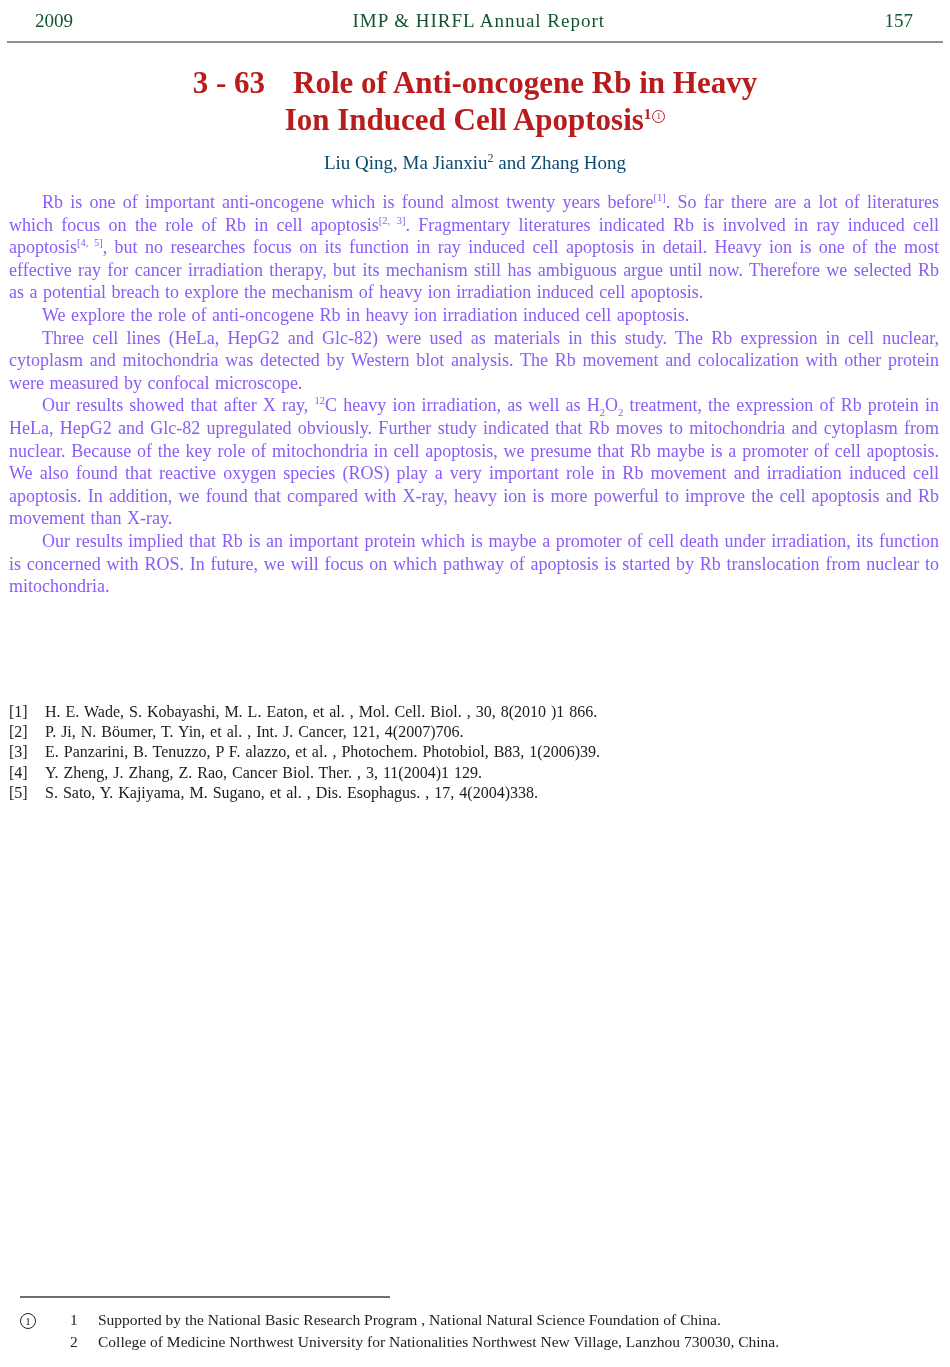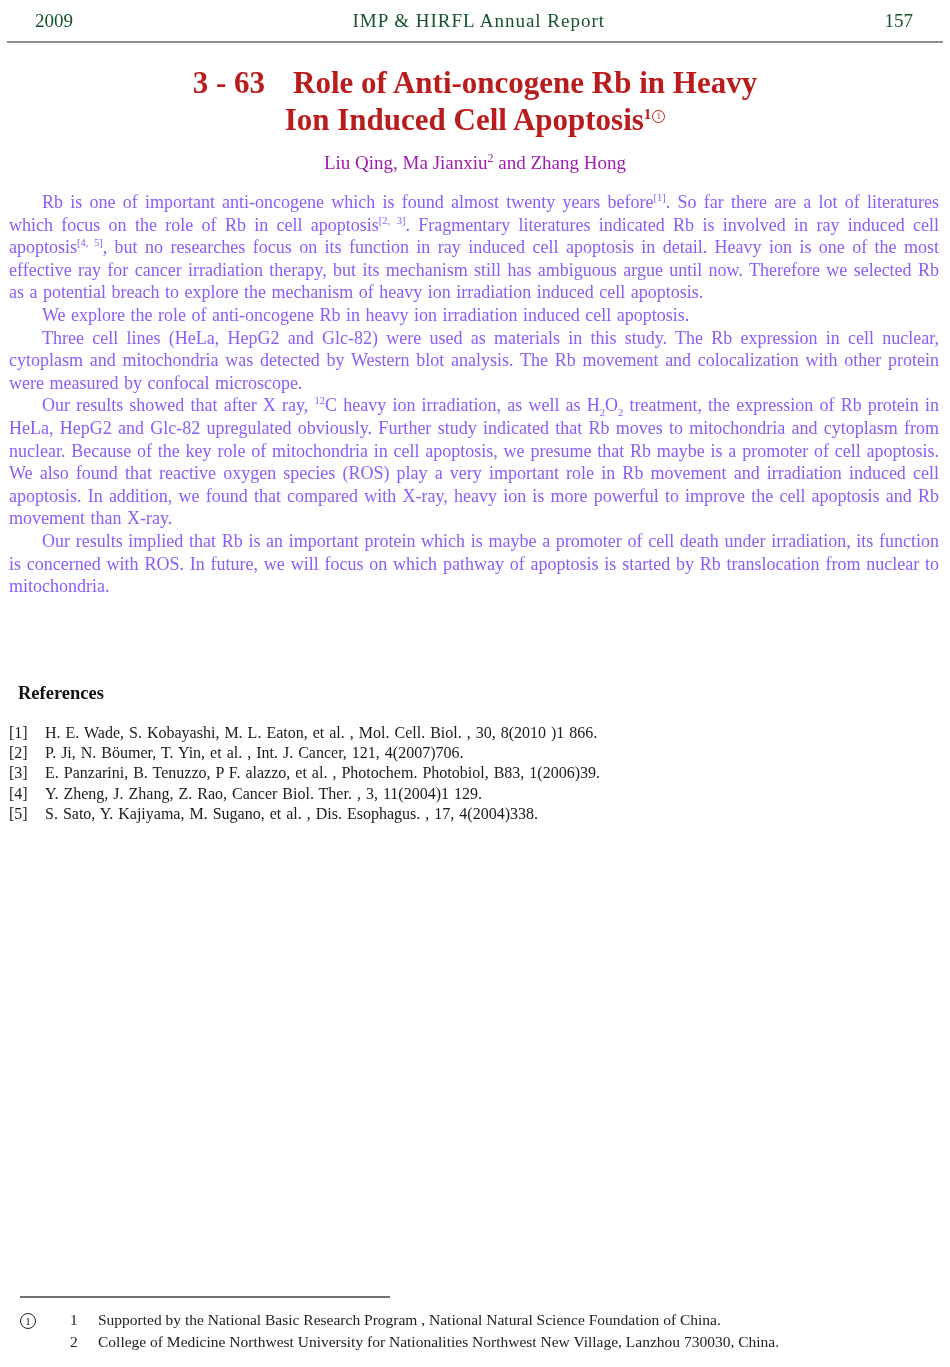--- a/index.html
+++ b/index.html
@@ -41,21 +41,21 @@
     line-height: 37px;
     color: #b91c1c;
   }
   .title-num { margin-right: 28px; }
   .title-block sup { font-size: 15px; line-height: 0; }
   .authors {
     position: absolute;
     top: 152px; left: 0; right: 0;
     text-align: center;
     font-size: 19px;
-    color: #a21caf;
+    color: #0c4a6e;
   }
   .authors sup { font-size: 12px; line-height: 0; }
   
   .body-text {
     position: absolute;
     top: 191px; left: 9px; right: 11px;
     font-size: 18px;
     line-height: 22.6px;
     text-align: justify;
     word-spacing: 1px;
@@ -144,21 +144,20 @@
 
   <div class="body-text">
     <p>Rb is one of important anti-oncogene which is found almost twenty years before<sup>[1]</sup>. So far there are a lot of literatures which focus on the role of Rb in cell apoptosis<sup>[2, 3]</sup>. Fragmentary literatures indicated Rb is involved in ray induced cell apoptosis<sup>[4, 5]</sup>, but no researches focus on its function in ray induced cell apoptosis in detail. Heavy ion is one of the most effective ray for cancer irradiation therapy, but its mechanism still has ambiguous argue until now. Therefore we selected Rb as a potential breach to explore the mechanism of heavy ion irradiation induced cell apoptosis.</p>
     <p>We explore the role of anti-oncogene Rb in heavy ion irradiation induced cell apoptosis.</p>
     <p>Three cell lines (HeLa, HepG2 and Glc-82) were used as materials in this study. The Rb expression in cell nuclear, cytoplasm and mitochondria was detected by Western blot analysis. The Rb movement and colocalization with other protein were measured by confocal microscope.</p>
     <p>Our results showed that after X ray, <sup>12</sup>C heavy ion irradiation, as well as H<sub>2</sub>O<sub>2</sub> treatment, the expression of Rb protein in HeLa, HepG2 and Glc-82 upregulated obviously. Further study indicated that Rb moves to mitochondria and cytoplasm from nuclear. Because of the key role of mitochondria in cell apoptosis, we presume that Rb maybe is a promoter of cell apoptosis. We also found that reactive oxygen species (ROS) play a very important role in Rb movement and irradiation induced cell apoptosis. In addition, we found that compared with X-ray, heavy ion is more powerful to improve the cell apoptosis and Rb movement than X-ray.</p>
     <p>Our results implied that Rb is an important protein which is maybe a promoter of cell death under irradiation, its function is concerned with ROS. In future, we will focus on which pathway of apoptosis is started by Rb translocation from nuclear to mitochondria.</p>
   </div>
 
   <div class="references">
-    <div class="ref-heading">References</div>
     <div class="ref-list">
       <div class="ref-item">
           <span class="ref-num">[1]</span>
           <span class="ref-text">H. E. Wade, S. Kobayashi, M. L. Eaton, et al. , Mol. Cell. Biol. , 30, 8(2010 )1 866.</span>
         </div>
       <div class="ref-item">
           <span class="ref-num">[2]</span>
           <span class="ref-text">P. Ji, N. Böumer, T. Yin, et al. , Int. J. Cancer, 121, 4(2007)706.</span>
         </div>
       <div class="ref-item">

